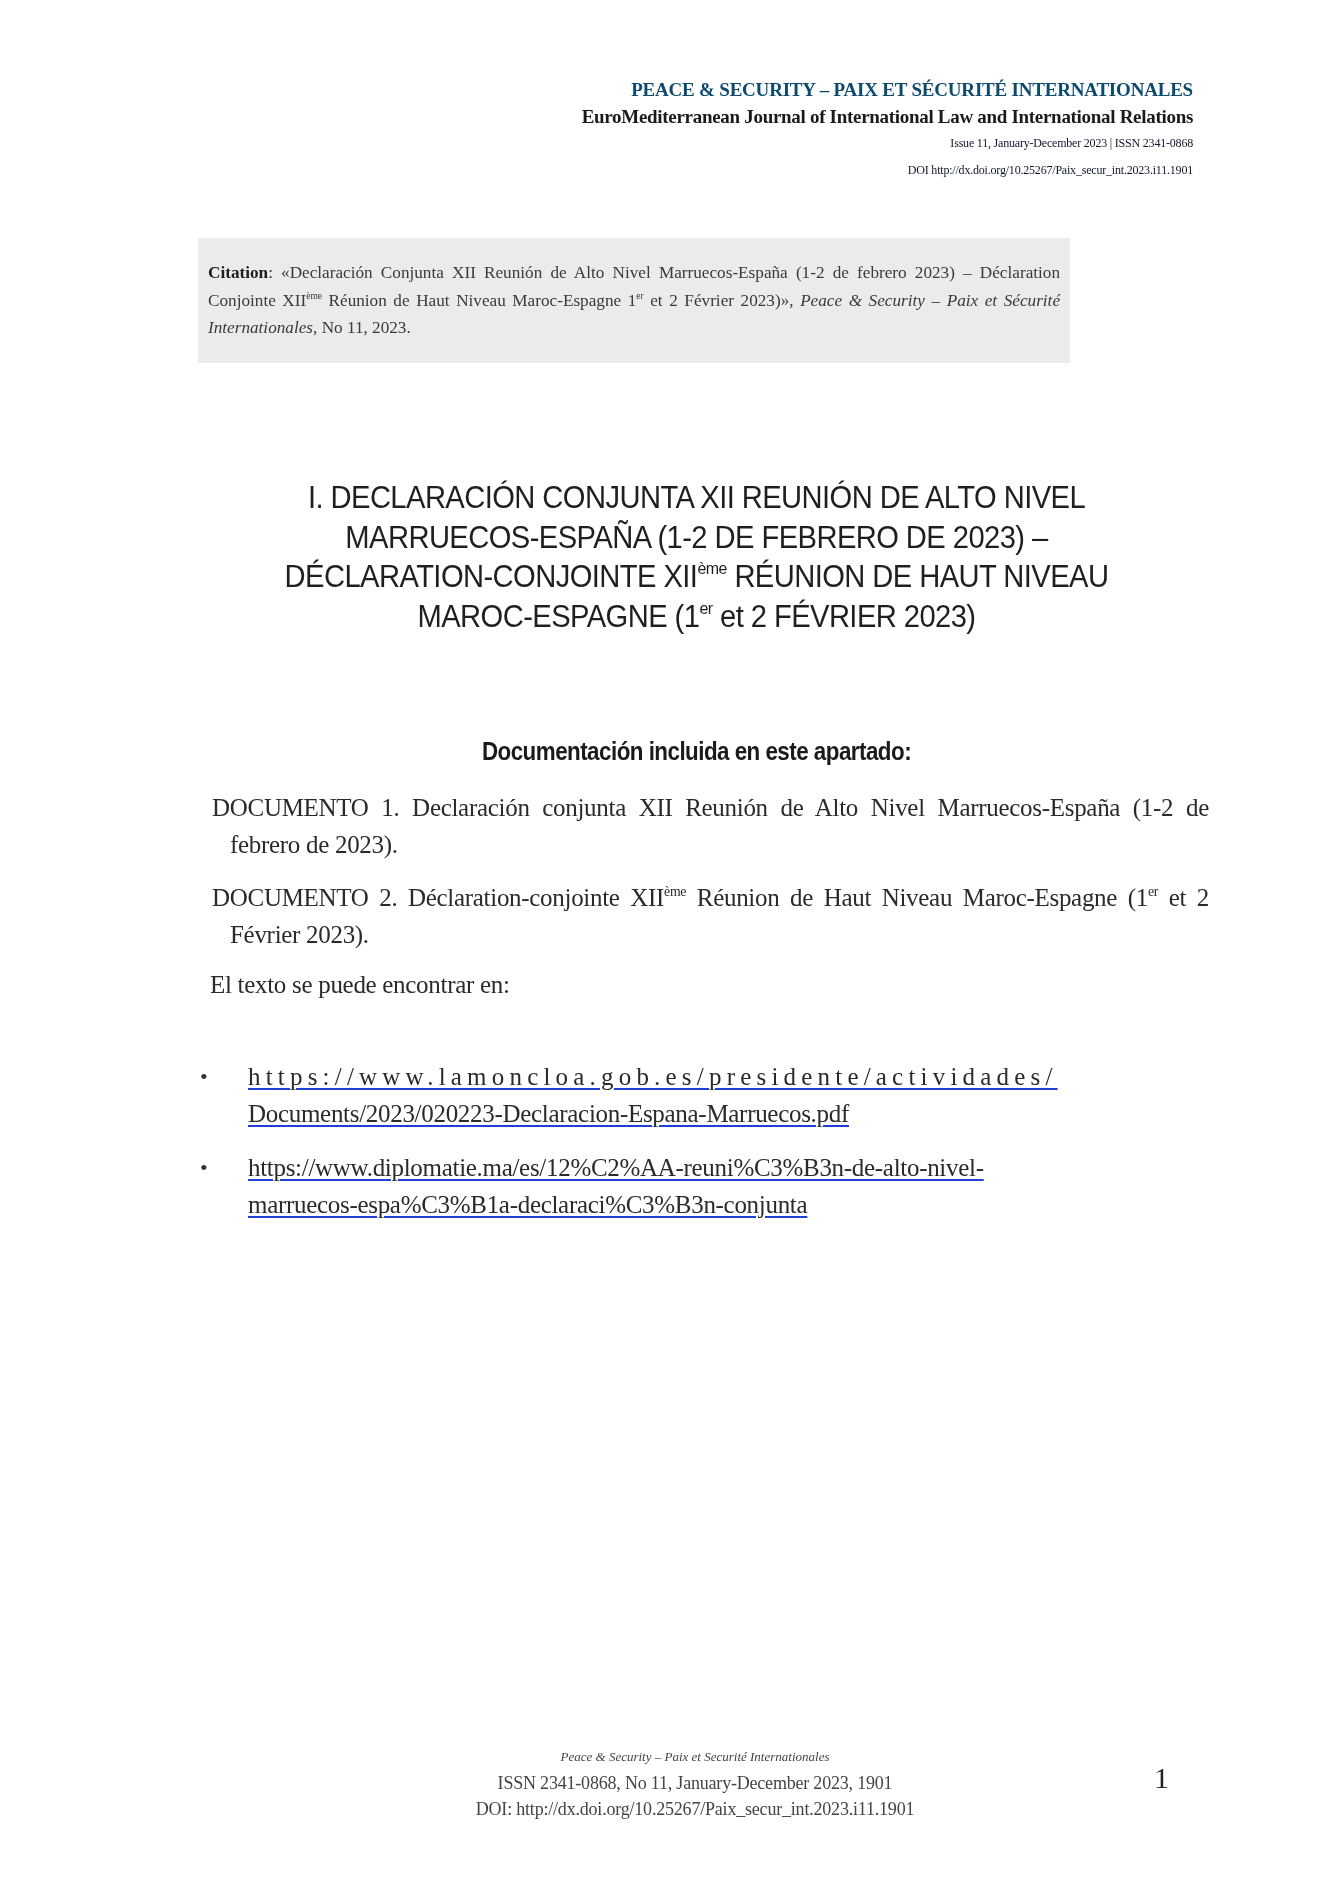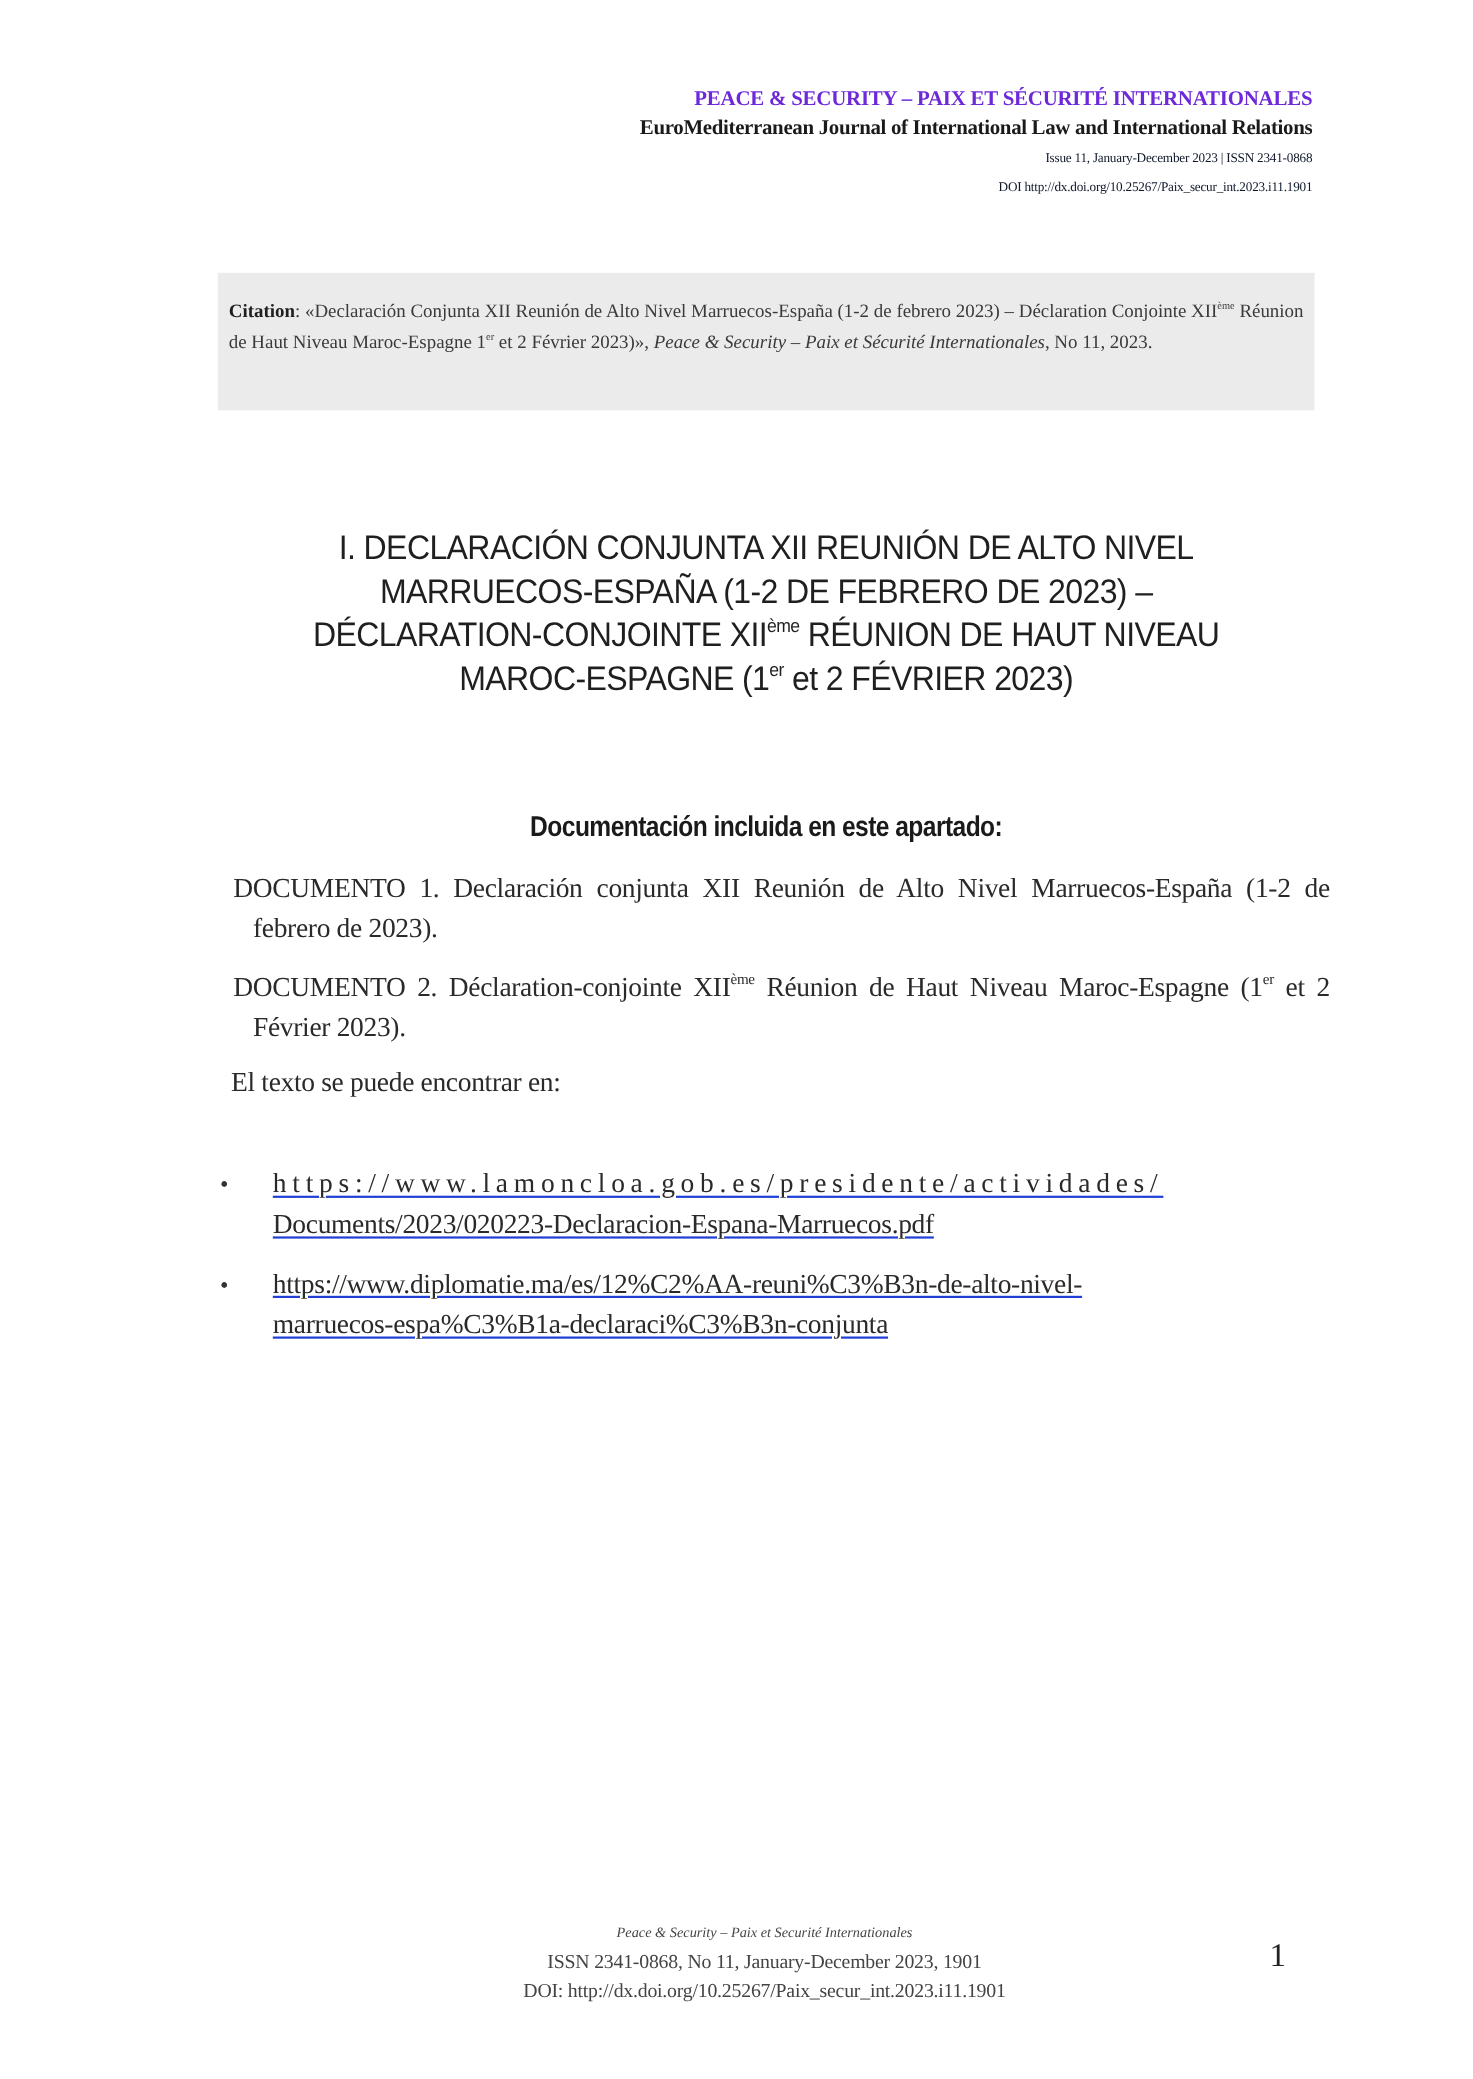--- a/index.html
+++ b/index.html
@@ -2,25 +2,25 @@
 <html><head>
 <meta charset="utf-8">
 <style>
   html, body { margin: 0; padding: 0; background: #ffffff; }
   body { width: 1339px; height: 1890px; position: relative; overflow: hidden;
          font-family: "Liberation Serif", "DejaVu Serif", serif; color: #222; }
   .page { position: absolute; left: 0; top: 0; width: 1339px; height: 1890px; }
 
   .journal-header { position: absolute; right: 146px; top: 76px; text-align: right; }
   .journal-header .line { display: block; white-space: nowrap; }
-  .h-title { font-size: 19px; font-weight: bold; line-height: 27px; letter-spacing: -0.2px; color: #6d28d9; }
+  .h-title { font-size: 19px; font-weight: bold; line-height: 27px; letter-spacing: -0.2px; color: #0c4a6e; }
   .h-sub { font-size: 19px; font-weight: bold; line-height: 27px; letter-spacing: -0.3px; color: #1a1a1a; }
   .h-meta { font-size: 12px; line-height: 27px; color: #0f172a; letter-spacing: -0.2px; }
 
-  .citation-box { position: absolute; left: 198px; top: 248px; width: 997px; height: 125px;
+  .citation-box { position: absolute; left: 198px; top: 238px; width: 872px; height: 125px;
                   background: #ebebeb; box-sizing: border-box; padding: 21px 10px 0 10px; }
   .citation-text { font-size: 17.2px; line-height: 27.5px; color: #3a3a3a; text-align: justify; }
   .citation-text b { color: #1f1f1f; }
   .citation-text i { font-style: italic; }
   sup { font-size: 0.55em; line-height: 0; vertical-align: 0.75em; }
 
   .section-title { position: absolute; left: 198px; width: 997px; top: 478px; text-align: center;
                    font-family: "Liberation Sans", "DejaVu Sans", sans-serif; font-size: 31px;
                    line-height: 39.5px; color: #1f1f1f; letter-spacing: -0.6px; transform: scaleX(0.94); transform-origin: center; }
 

